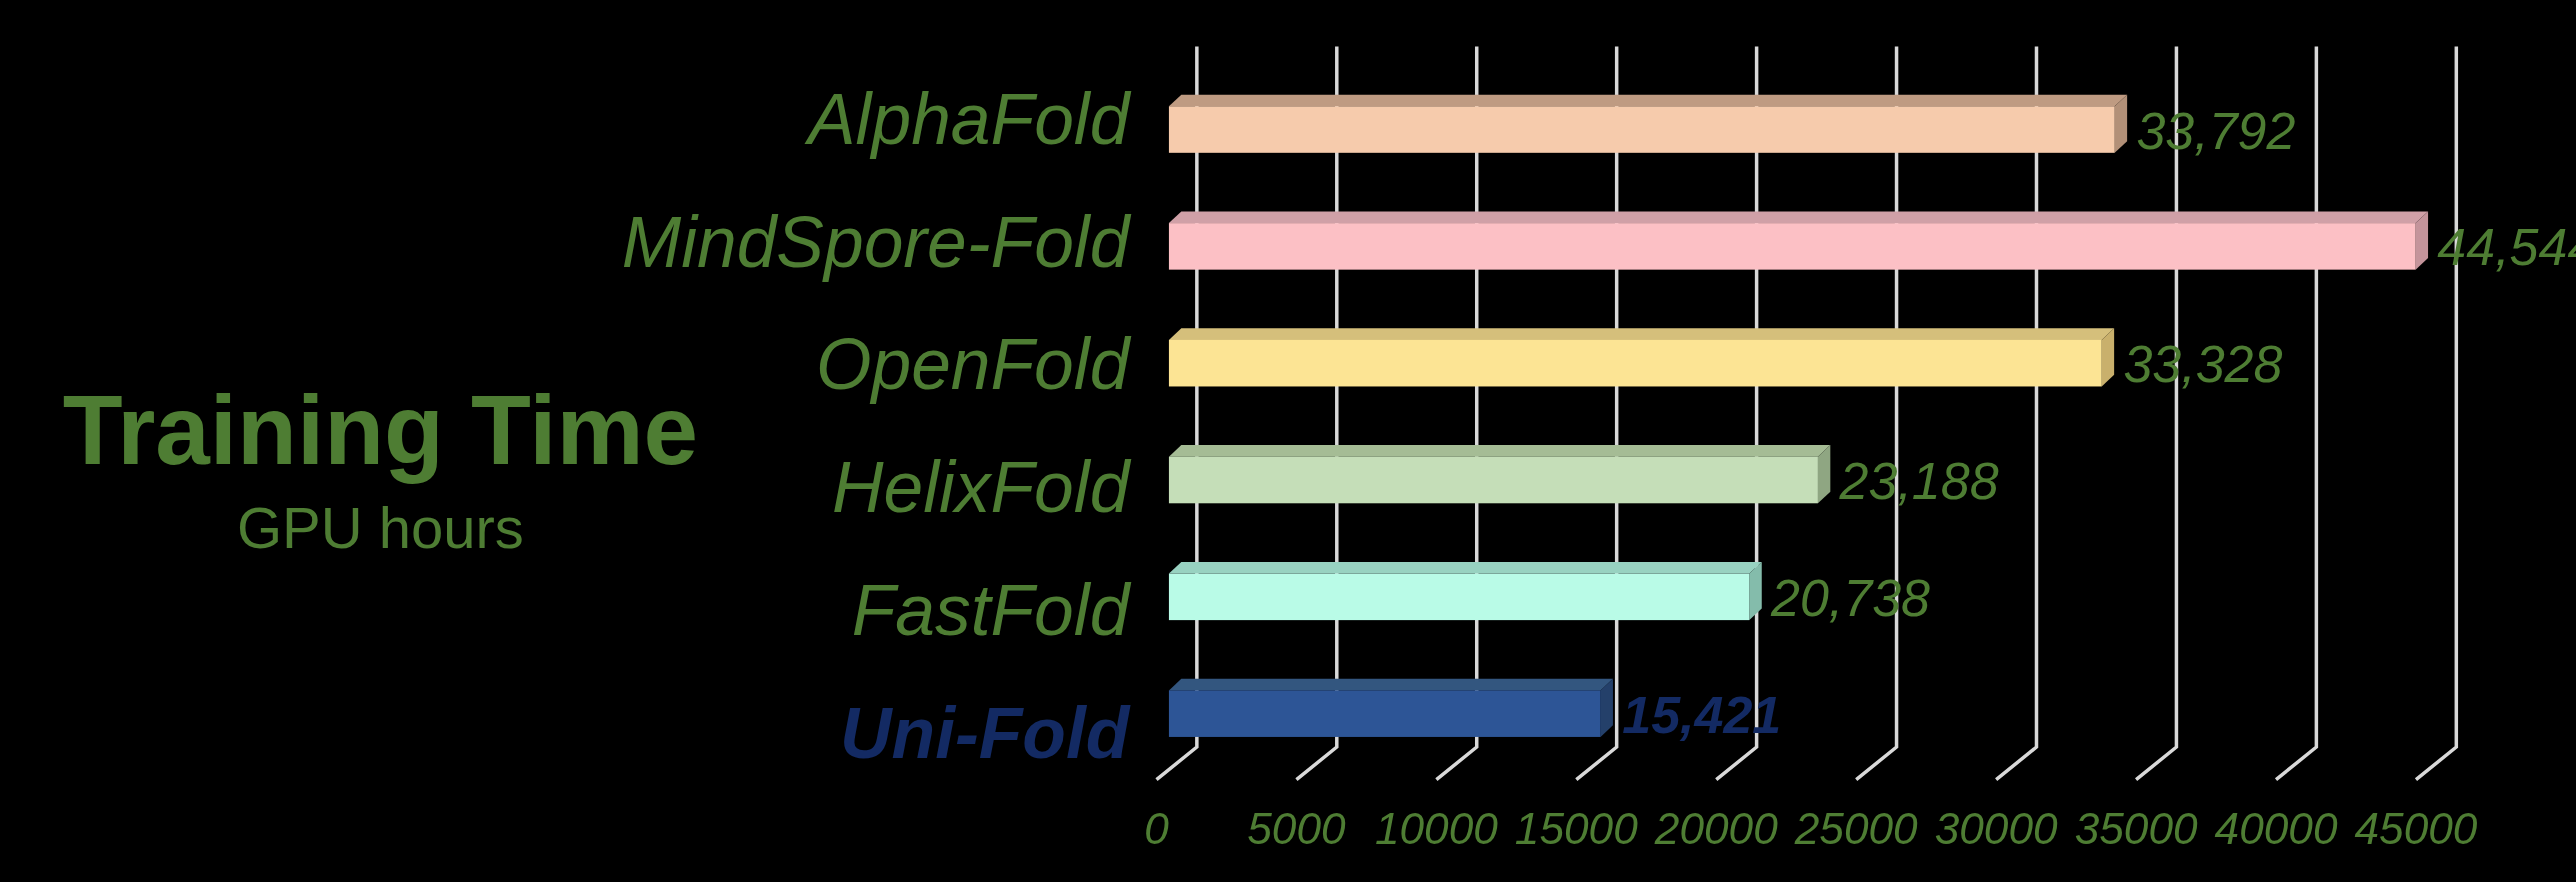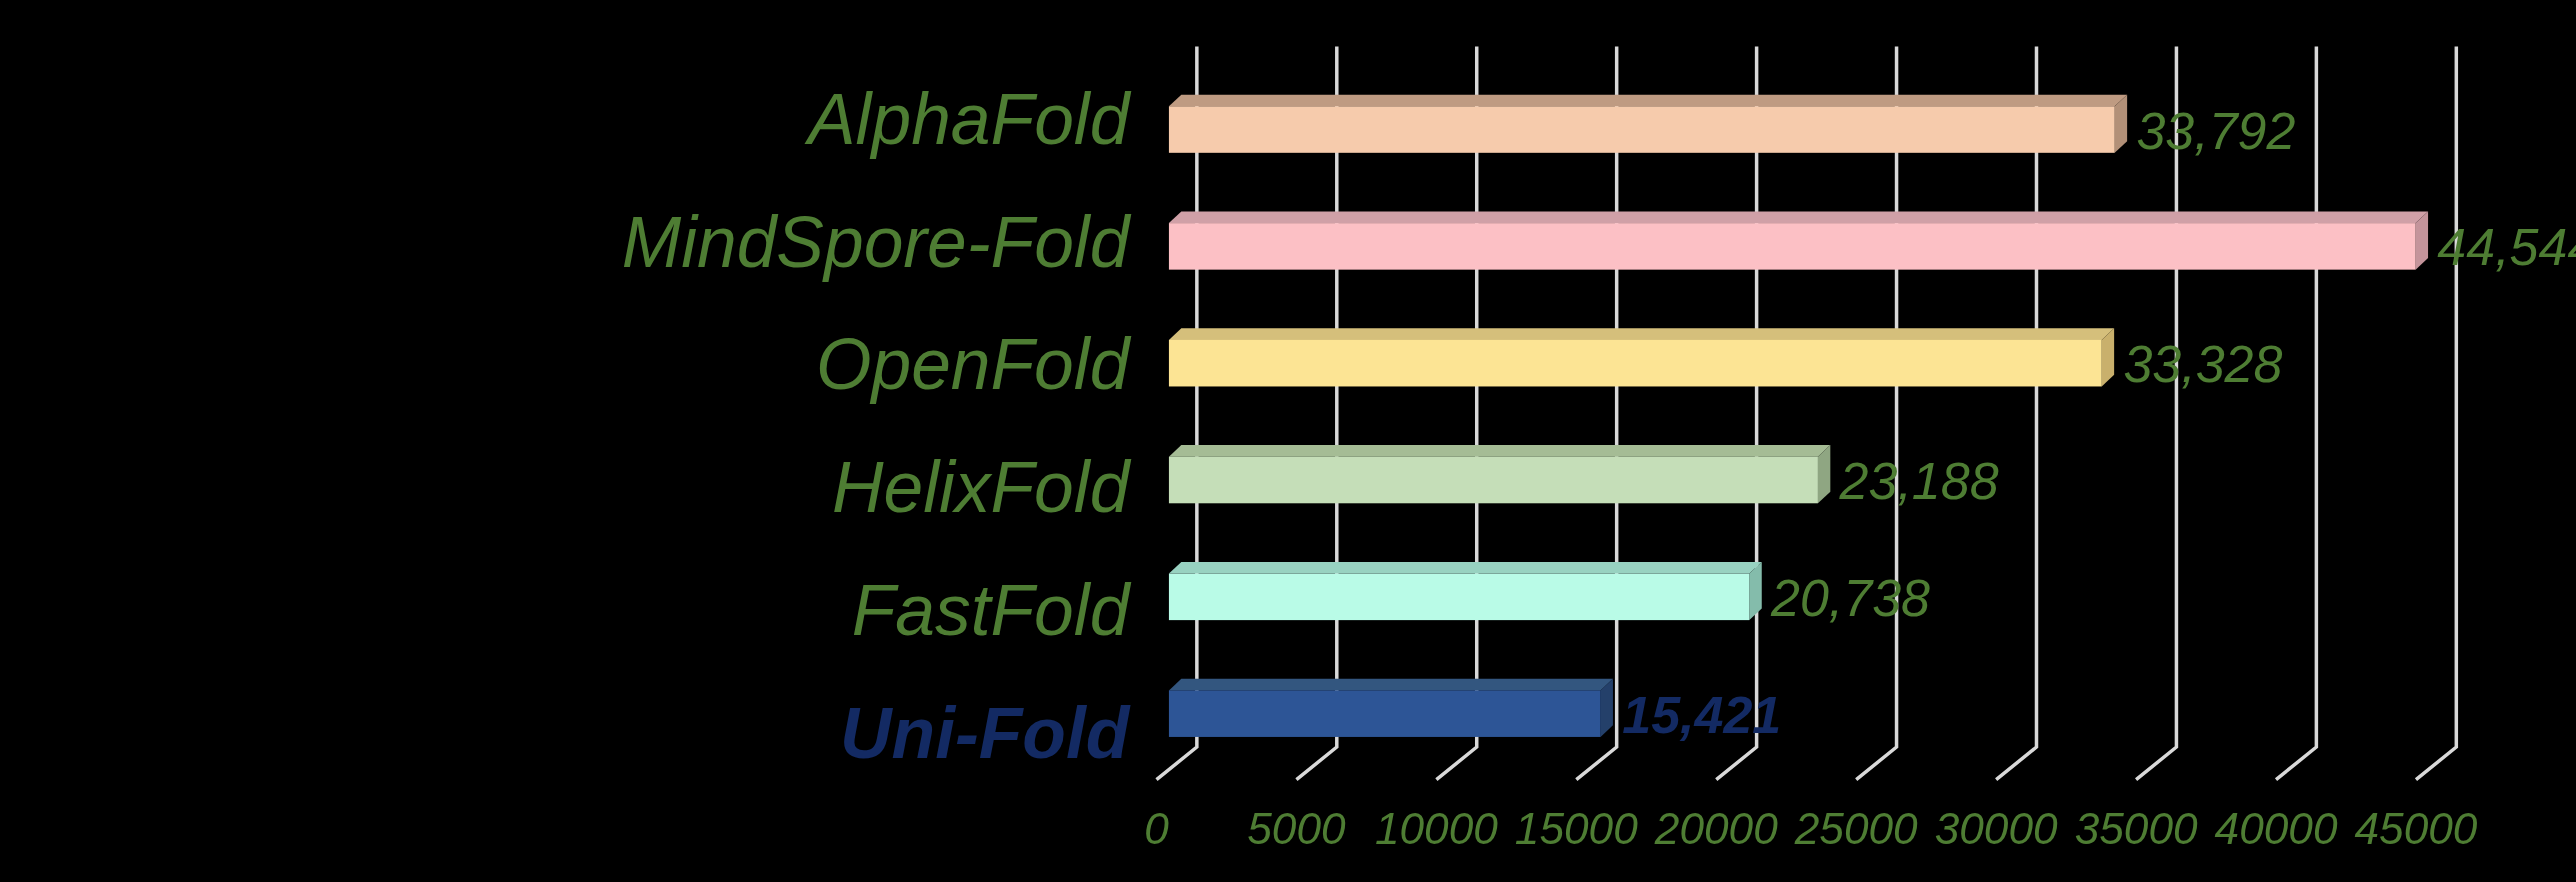--- a/index.html
+++ b/index.html
@@ -50,20 +50,22 @@
   }
   .tick-label { font-size: 57px; }
   .cat-label  { font-size: 92px; }
   .val-label  { font-size: 67px; }
 </style>
 </head>
 <body>
 
 <div class="stage">
   <div class="title-block">
+    <div class="chart-title">Training Time</div>
+    <div class="chart-subtitle">GPU hours</div>
   </div>
   <svg id="chart" class="chart-svg" viewBox="0 0 3319 1137" xmlns="http://www.w3.org/2000/svg">
       <path d="M 1542 60 L 1542 963 l -52 42" fill="none" stroke="#D9D9D9" stroke-width="4.5"></path>
       <path d="M 1722.4 60 L 1722.4 963 l -52 42" fill="none" stroke="#D9D9D9" stroke-width="4.5"></path>
       <path d="M 1902.8 60 L 1902.8 963 l -52 42" fill="none" stroke="#D9D9D9" stroke-width="4.5"></path>
       <path d="M 2083.2 60 L 2083.2 963 l -52 42" fill="none" stroke="#D9D9D9" stroke-width="4.5"></path>
       <path d="M 2263.6 60 L 2263.6 963 l -52 42" fill="none" stroke="#D9D9D9" stroke-width="4.5"></path>
       <path d="M 2444 60 L 2444 963 l -52 42" fill="none" stroke="#D9D9D9" stroke-width="4.5"></path>
       <path d="M 2624.4 60 L 2624.4 963 l -52 42" fill="none" stroke="#D9D9D9" stroke-width="4.5"></path>
       <path d="M 2804.8 60 L 2804.8 963 l -52 42" fill="none" stroke="#D9D9D9" stroke-width="4.5"></path>

